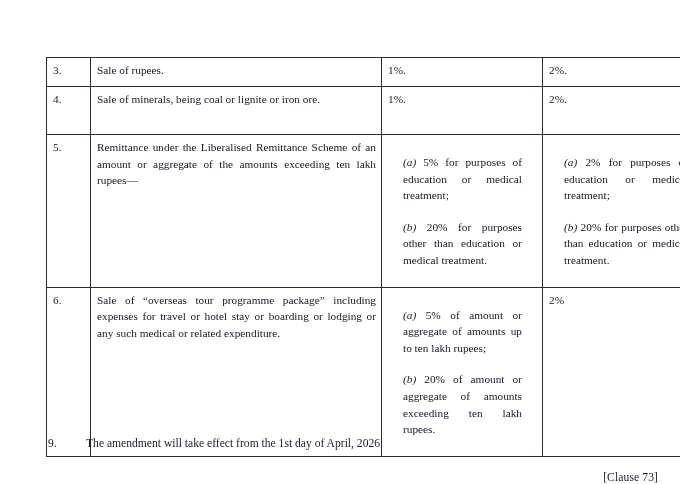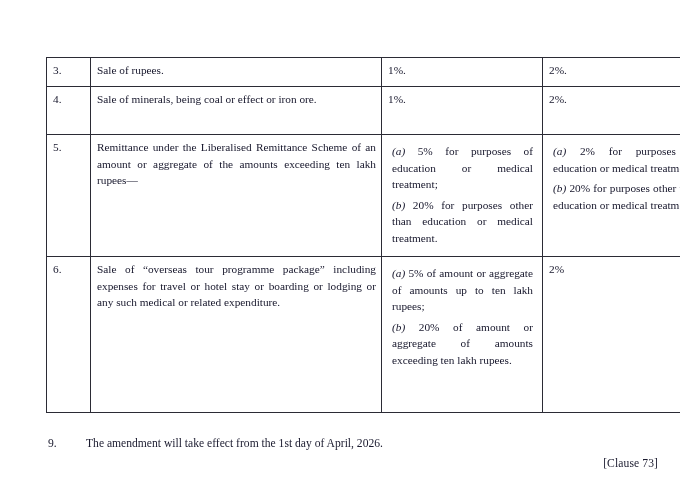--- a/index.html
+++ b/index.html
@@ -50,21 +50,21 @@
   
   .just {
     text-align: justify;
     text-align-last: left;
   }
 
   .clause-marker {
     font-style: italic;
   }
 
-  .para-block { margin: 4px; }
+  .para-block { margin: 15px; }
   .para-block + .para-block { margin-top: 0; }
 
   
   .r3 td { height: 21px; }
   .r4 td { height: 40px; }
   .r5 td { height: 114px; }
   .r6 td { height: 148px; }
 
   
   .note {
@@ -80,21 +80,21 @@
     width: 38px;
     font-size: 11.6px;
   }
   .note-text {
     font-size: 11.6px;
   }
 
   .clause-ref {
     position: absolute;
     right: 22px;
-    top: 457px;
+    top: 471px;
     font-size: 11.6px;
     letter-spacing: 0.1px;
   }
 </style>
 </head>
 <body>
 
 <div class="page">
 
   <table class="tcs-table">
@@ -102,21 +102,21 @@
 
       <tr class="r3">
         <td class="col-sno">3.</td>
         <td class="col-desc just">Sale of rupees.</td>
         <td class="col-rate1">1%.</td>
         <td class="col-rate2">2%.</td>
       </tr>
 
       <tr class="r4">
         <td class="col-sno">4.</td>
-        <td class="col-desc just">Sale of minerals, being coal or effect or iron ore.</td>
+        <td class="col-desc just">Sale of minerals, being coal or lignite or iron ore.</td>
         <td class="col-rate1">1%.</td>
         <td class="col-rate2">2%.</td>
       </tr>
 
       <tr class="r5">
         <td class="col-sno">5.</td>
         <td class="col-desc just">Remittance under the Liberalised Remittance Scheme of an amount or aggregate of the amounts exceeding ten lakh rupees—</td>
         <td class="col-rate1">
           <div class="para-block just"><span class="clause-marker">(a) </span><span>5% for purposes of education or medical treatment;</span></div>
           <div class="para-block just"><span class="clause-marker">(b) </span><span>20% for purposes other than education or medical treatment.</span></div>

